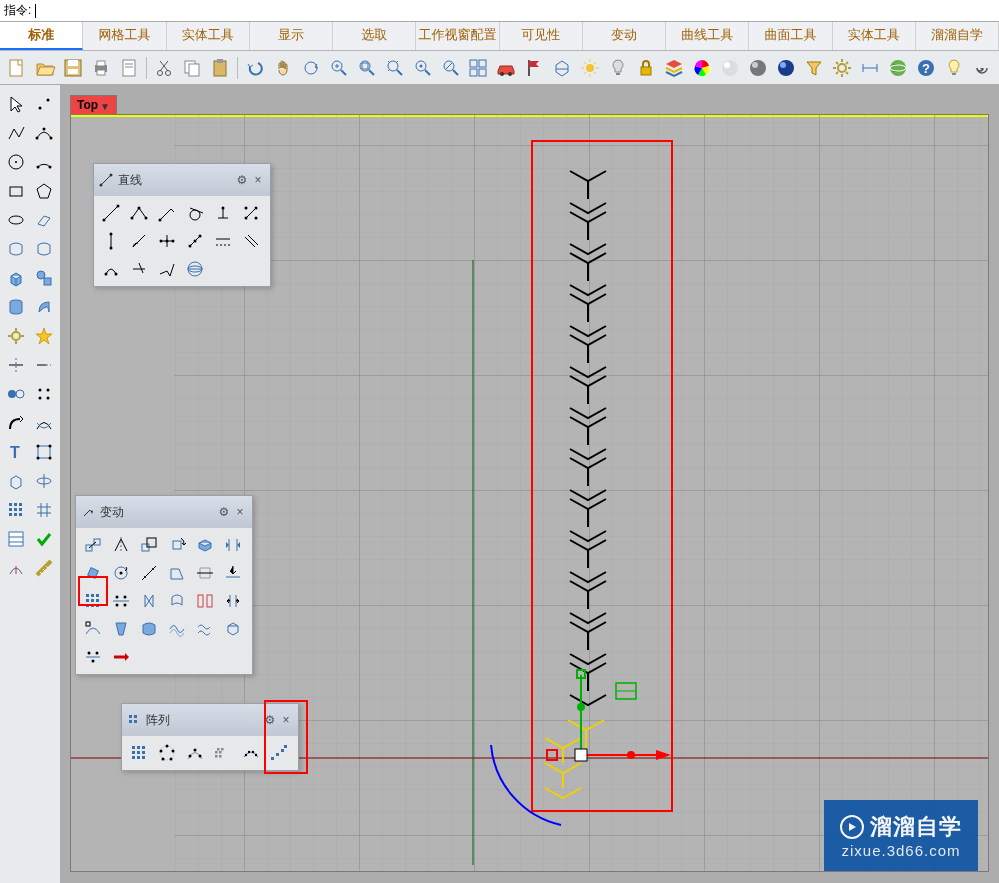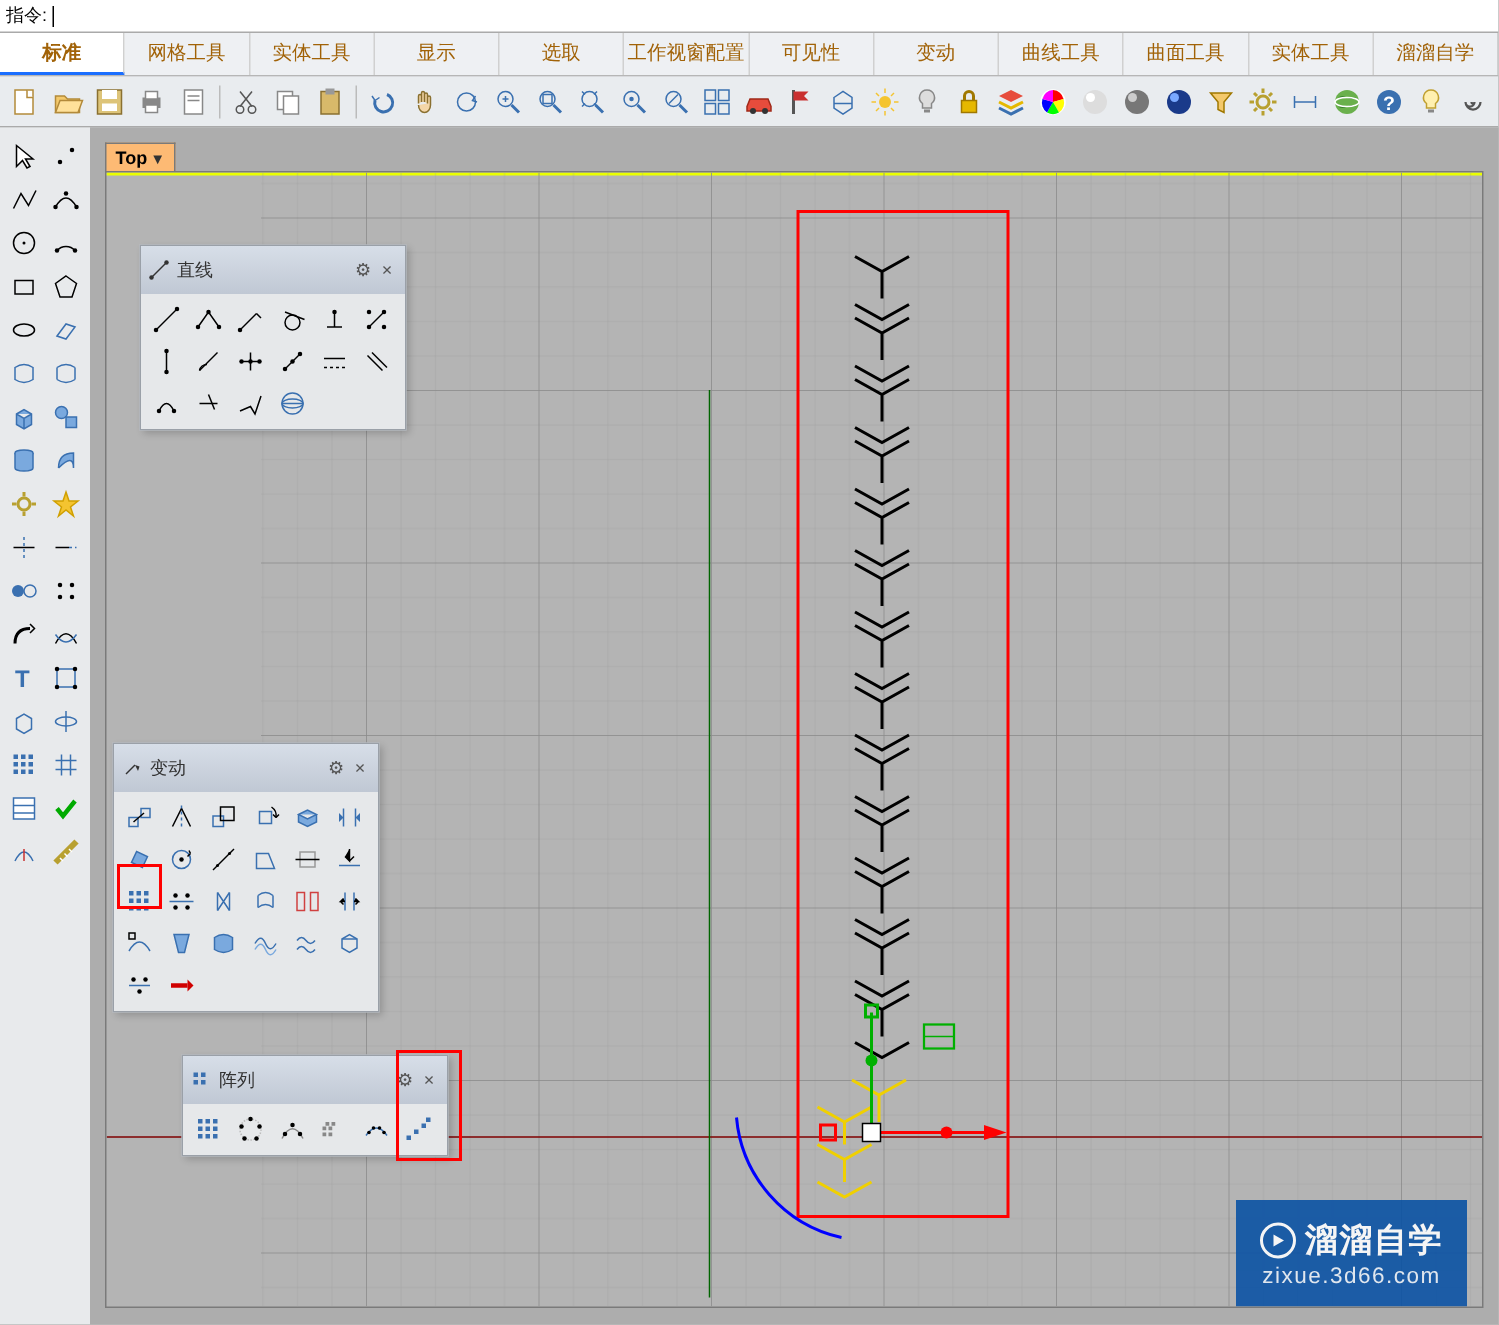--- a/index.html
+++ b/index.html
@@ -13,21 +13,21 @@
   .tab { width: 87px; text-align: center; padding: 4px 0; font-size: 13px; color: #a16207; border-right: 1px solid #d0d0d0; cursor: pointer; }
   .tab.active { background: #fff; border-bottom: 2px solid #1a6eff; font-weight: bold; }
   .toolbar { background: #e9ecef; display: flex; align-items: center; gap: 2px; padding: 2px 4px; border-bottom: 1px solid #aaa; height: 34px; flex-wrap:nowrap; overflow:hidden;}
   .toolbar .tb-icon { width: 26px; height: 26px; display: flex; align-items: center; justify-content: center; position: relative; cursor: pointer; }
   .sep { width: 1px; height: 22px; background: #bbb; margin: 0 2px; }
   .main { flex: 1; display: flex; position: relative; }
   .side-toolbox { width: 60px; background: #e8eaec; display: flex; flex-direction: column; padding: 5px 2px; gap: 1px; }
   .side-row { display: flex; }
   .sb-icon { width: 28px; height: 28px; display: flex; align-items: center; justify-content: center; cursor: pointer; }
   .viewport-frame { flex: 1; background: #adadad; padding: 10px; position: relative; }
-  .viewport-title { background:#fdba74; border:1px solid #7a7a7a; border-bottom:none; padding:2px 6px; display:flex; align-items:flex-end; font-size:12px; width:fit-content; }
+  .viewport-title { background:#ef4444; border:1px solid #7a7a7a; border-bottom:none; padding:2px 6px; display:flex; align-items:flex-end; font-size:12px; width:fit-content; }
   .viewport-title .tri { font-size:10px; margin-left:2px; color:#333;}
   .viewport { position: relative; width: 100%; height: calc(100% - 20px); background: #b4b4b4; border: 1px solid #7a7a7a; overflow: hidden; }
   .viewport-hl { position: absolute; top: 0; left: 0; height: 2px; width: 100%; background: #eaff00; }
   .grid-svg { position: absolute; inset: 0; }
   .floating-panel { position: absolute; background: #e6e8ea; border: 1px solid #9aa0a8; box-shadow: 2px 2px 5px rgba(0,0,0,0.2); }
   .panel-header { background: linear-gradient(#d7dee8,#c0c8d4); display: flex; align-items: center; padding: 2px 4px; height: 32px; }
   .panel-header .eye-icn { width: 16px; display:flex; align-items:center; justify-content:center;}
   .panel-header .title { flex: 0 0 auto; font-size: 12px; padding: 0 10px 0 4px; color: #333; }
   .panel-header .spacer { flex: 1; }
   .panel-header .gear, .panel-header .close { width: 16px; text-align: center; color: #555; cursor: pointer; font-size:12px;}

